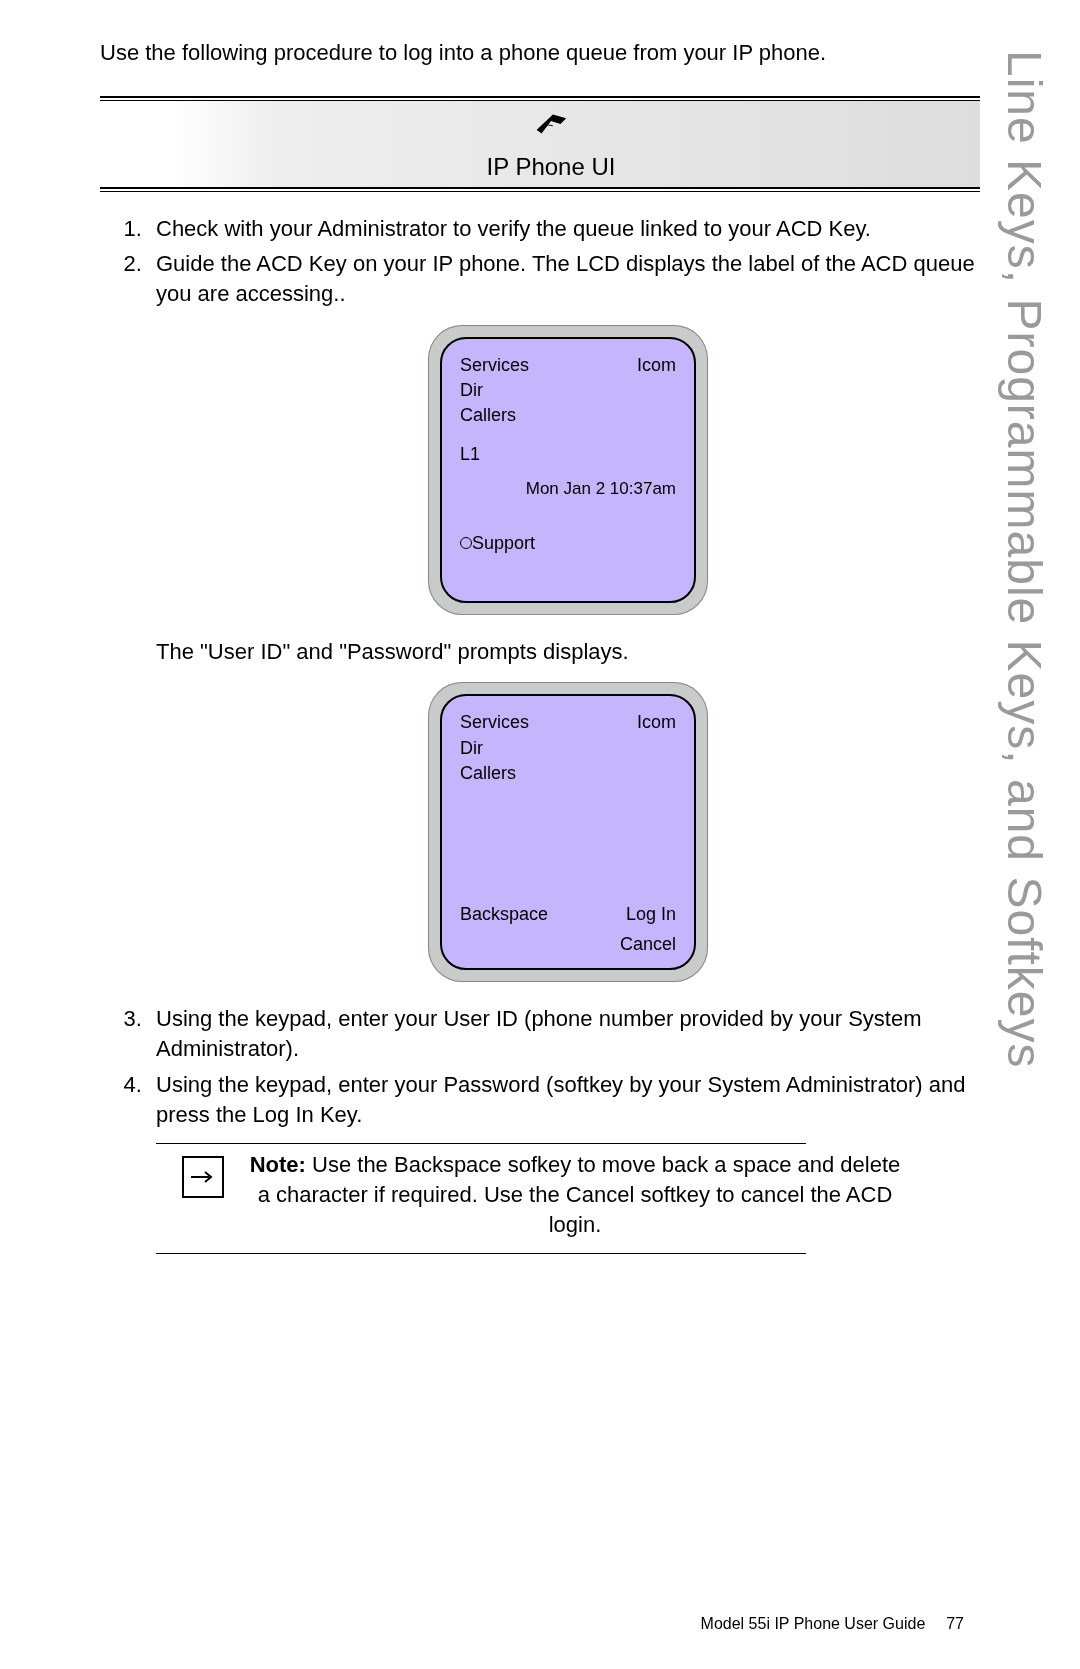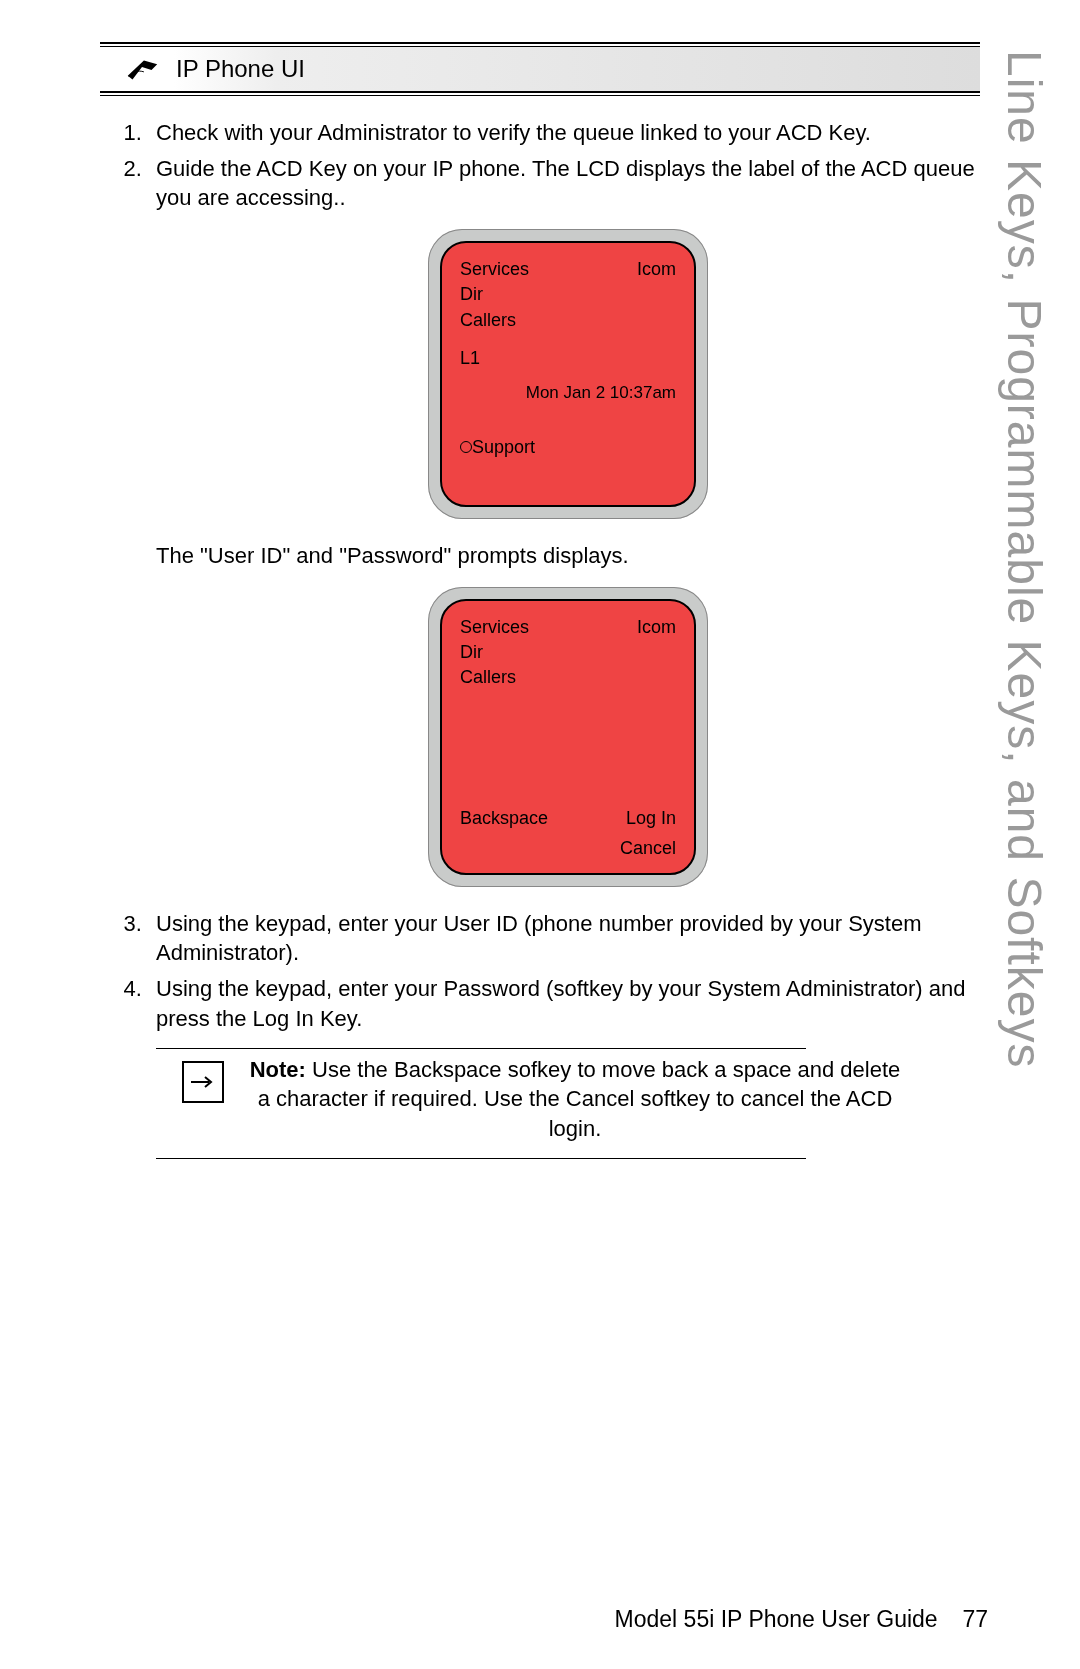--- a/index.html
+++ b/index.html
@@ -41,20 +41,21 @@
     height: 5px;
     margin: 0;
   }
   .callout-mid {
     display: flex;
     align-items: center;
     gap: 14px;
     background: linear-gradient(to right, #fff 0%, #fff 6%, #eee 18%, #ddd 100%);
     padding: 6px 0 6px 0;
     margin-left: 22px;
+    flex-direction: column;
   }
   .callout-mid .icon {
     width: 40px; height: 32px;
     display: flex; align-items: center; justify-content: center;
   }
   .callout-mid .icon svg { width: 38px; height: 30px; }
   .callout-title {
     font-size: 24px;
     font-weight: 500;
   }
@@ -75,21 +76,21 @@
     height: 290px;
     background: #c9cbca;
     border-radius: 34px;
     padding: 12px;
     box-shadow: inset 0 0 0 1px #888;
   }
   .phone.tall { height: 300px; }
   .phone-screen {
     width: 100%;
     height: 100%;
-    background: #ef4444;
+    background: #c4b5fd;
     border: 2px solid #000;
     border-radius: 26px;
     padding: 14px 18px 12px 18px;
     font-family: "Segoe UI", "Myriad Pro", Arial, sans-serif;
     font-size: 18px;
     color: #000;
     display: flex;
     flex-direction: column;
   }
   .ps-row { display: flex; justify-content: space-between; }
@@ -110,32 +111,33 @@
     width: 42px; height: 42px; min-width:42px;
     border: 2px solid #000;
     display:flex; align-items:center; justify-content:center;
     margin-top: 6px;
   }
   .note-icon-box svg { width: 24px; height: 14px; }
   .note-label { font-weight: bold; }
   .footer {
     position: absolute;
     bottom: 36px;
-    right: 92px;
-    font-size: 23px;
+    right: 116px;
+    font-size: 16px;
     text-align: right;
   }
 </style>
 </head>
 <body>
 
 <div class="page">
 
   <div class="sidebar-text">Line Keys, Programmable Keys, and Softkeys</div>
 
+  <div class="intro">Use the following procedure to log into a phone queue from your IP phone.</div>
 
   <div class="callout">
     <div class="rule-double"></div>
     <div class="callout-mid">
       <span class="icon">
         <svg viewBox="0 0 40 30">
           <path d="M5 22 L22 6 L36 10 L30 16 L20 13 L10 26 Z" fill="#000"></path>
           <path d="M6 23 C10 18 16 16 22 18" fill="none" stroke="#000" stroke-width="1"></path>
         </svg>
       </span>

